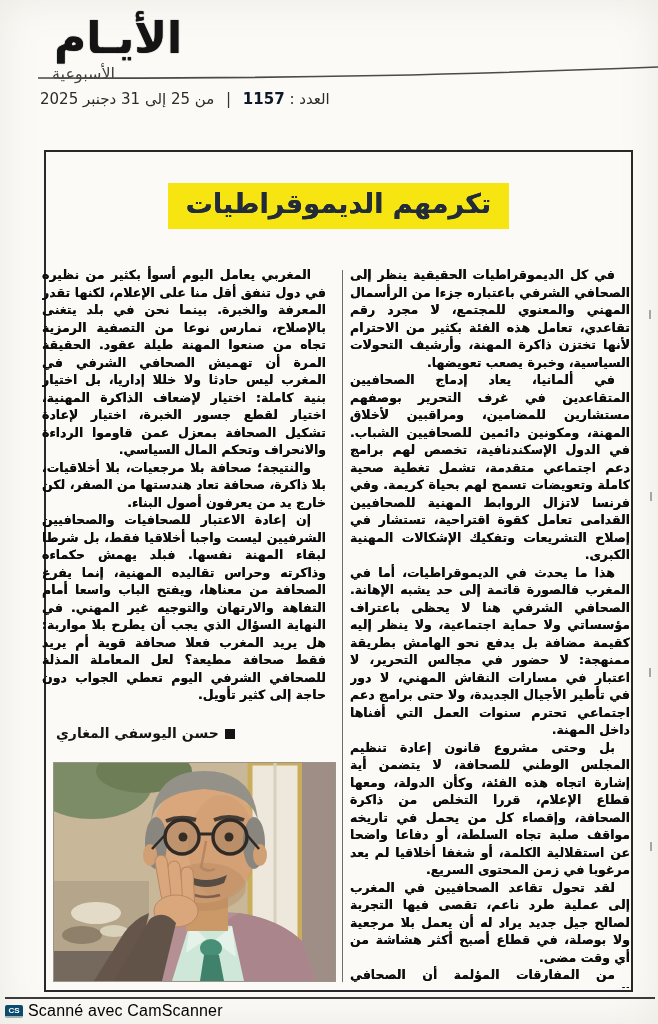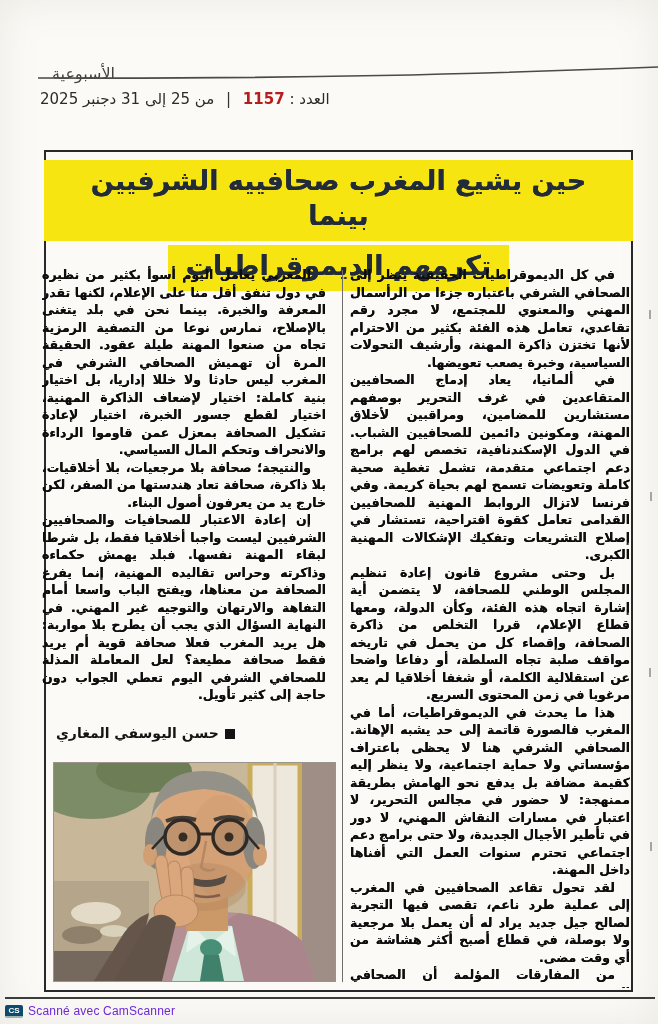--- a/index.html
+++ b/index.html
@@ -20,21 +20,21 @@
   }
   .logo-sub{
     position:absolute;left:52px;top:64px;
     font-size:16px;color:#44403a;direction:rtl;
   }
   .masthead-rule{position:absolute;left:0;top:64px;width:658px;height:20px;}
   .issue-line{
     position:absolute;left:40px;top:90px;
     direction:rtl;font-size:15px;color:#2b2b2b;white-space:nowrap;
   }
-  .issue-line .num{font-weight:bold;color:#b91c1c;}
+  .issue-line .num{font-weight:bold;color:#0f172a;}
   .issue-line .sep{margin:0 7px;color:#333;}
   
   .frame{
     position:absolute;left:44px;top:150px;width:589px;height:842px;
     border:2px solid #28282a;box-sizing:border-box;background:transparent;
   }
   
   .headline-wrap{position:absolute;left:44px;top:160px;width:589px;text-align:center;}
   .hl{
     display:inline-block;direction:rtl;
@@ -80,54 +80,55 @@
     position:absolute;left:5px;top:1003px;height:16px;
     display:flex;align-items:center;gap:5px;
     font-family:"Liberation Sans",sans-serif;
   }
   .cs-badge{
     width:18px;height:13px;border-radius:2px;background:#0c4a6e;
     color:#ffffff;font-size:8px;font-weight:bold;
     display:flex;align-items:center;justify-content:center;
     border-bottom:2px solid #9fb3b0;box-sizing:border-box;
   }
-  .wm-text{font-size:12px;color:#6d28d9;letter-spacing:.2px;}
+  .wm-text{font-size:16px;color:#000000;letter-spacing:.2px;}
   
   .tick{position:absolute;width:2px;height:9px;background:#aaa49a;}
 </style>
 </head>
 <body>
 
 <div id="page">
 
+  <div class="logo">الأيـام</div>
   <div class="logo-sub">الأسبوعية</div>
 
   <svg class="masthead-rule" viewBox="0 0 658 20" preserveAspectRatio="none">
     <path d="M38,14 C300,15 480,10 658,3" stroke="#4a4a48" stroke-width="1.6" fill="none"></path>
   </svg>
 
   <div class="issue-line">
     <span>العدد :</span>
     <span class="num">1157</span>
     <span class="sep">|</span>
     <span>من 25 إلى 31 دجنبر 2025</span>
   </div>
 
   <div class="frame"></div>
 
   <div class="headline-wrap">
-    <span class="hl">حين يشيع المغرب صحافييه الشرفيين بينما</span><br>
+    <br>
     <span class="hl hl2">تكرمهم الديموقراطيات</span>
   </div>
 
   <div class="col col-right">
     <p>في كل الديموقراطيات الحقيقية ينظر إلى الصحافي الشرفي باعتباره جزءا من الرأسمال المهني والمعنوي للمجتمع، لا مجرد رقم تقاعدي، تعامل هذه الفئة بكثير من الاحترام لأنها تختزن ذاكرة المهنة، وأرشيف التحولات السياسية، وخبرة يصعب تعويضها.</p>
     <p>في ألمانيا، يعاد إدماج الصحافيين المتقاعدين في غرف التحرير بوصفهم مستشارين للمضامين، ومراقبين لأخلاق المهنة، ومكونين دائمين للصحافيين الشباب. في الدول الإسكندنافية، تخصص لهم برامج دعم اجتماعي متقدمة، تشمل تغطية صحية كاملة وتعويضات تسمح لهم بحياة كريمة. وفي فرنسا لاتزال الروابط المهنية للصحافيين القدامى تعامل كقوة اقتراحية، تستشار في إصلاح التشريعات وتفكيك الإشكالات المهنية الكبرى.</p>
+    <p>هذا ما يحدث في الديموقراطيات، أما في المغرب فالصورة قاتمة إلى حد يشبه الإهانة. الصحافي الشرفي هنا لا يحظى باعتراف مؤسساتي ولا حماية اجتماعية، ولا ينظر إليه كقيمة مضافة بل يدفع نحو الهامش بطريقة ممنهجة: لا حضور في مجالس التحرير، لا اعتبار في مسارات النقاش المهني، لا دور في تأطير الأجيال الجديدة، ولا حتى برامج دعم اجتماعي تحترم سنوات العمل التي أفناها داخل المهنة.</p>
     <p>بل وحتى مشروع قانون إعادة تنظيم المجلس الوطني للصحافة، لا يتضمن أية إشارة اتجاه هذه الفئة، وكأن الدولة، ومعها قطاع الإعلام، قررا التخلص من ذاكرة الصحافة، وإقصاء كل من يحمل في تاريخه مواقف صلبة تجاه السلطة، أو دفاعا واضحا عن استقلالية الكلمة، أو شغفا أخلاقيا لم يعد مرغوبا في زمن المحتوى السريع.</p>
-    <p>هذا ما يحدث في الديموقراطيات، أما في المغرب فالصورة قاتمة إلى حد يشبه الإهانة. الصحافي الشرفي هنا لا يحظى باعتراف مؤسساتي ولا حماية اجتماعية، ولا ينظر إليه كقيمة مضافة بل يدفع نحو الهامش بطريقة ممنهجة: لا حضور في مجالس التحرير، لا اعتبار في مسارات النقاش المهني، لا دور في تأطير الأجيال الجديدة، ولا حتى برامج دعم اجتماعي تحترم سنوات العمل التي أفناها داخل المهنة.</p>
     <p>لقد تحول تقاعد الصحافيين في المغرب إلى عملية طرد ناعم، تقصى فيها التجربة لصالح جيل جديد يراد له أن يعمل بلا مرجعية ولا بوصلة، في قطاع أصبح أكثر هشاشة من أي وقت مضى.</p>
     <p>من المفارقات المؤلمة أن الصحافي الشرفي</p>
   </div>
 
   <div class="col-divider"></div>
 
   <div class="col col-left">
     <p>المغربي يعامل اليوم أسوأ بكثير من نظيره في دول تنفق أقل منا على الإعلام، لكنها تقدر المعرفة والخبرة. بينما نحن في بلد يتغنى بالإصلاح، نمارس نوعا من التصفية الرمزية تجاه من صنعوا المهنة طيلة عقود. الحقيقة المرة أن تهميش الصحافي الشرفي في المغرب ليس حادثا ولا خللا إداريا، بل اختيار بنية كاملة: اختيار لإضعاف الذاكرة المهنية، اختيار لقطع جسور الخبرة، اختيار لإعادة تشكيل الصحافة بمعزل عمن قاوموا الرداءة والانحراف وتحكم المال السياسي.</p>
     <p>والنتيجة؛ صحافة بلا مرجعيات، بلا أخلاقيات، بلا ذاكرة، صحافة تعاد هندستها من الصفر، لكن خارج يد من يعرفون أصول البناء.</p>
     <p>إن إعادة الاعتبار للصحافيات والصحافيين الشرفيين ليست واجبا أخلاقيا فقط، بل شرطا لبقاء المهنة نفسها. فبلد يهمش حكماءه وذاكرته وحراس تقاليده المهنية، إنما يفرغ الصحافة من معناها، ويفتح الباب واسعا أمام التفاهة والارتهان والتوجيه غير المهني. في النهاية السؤال الذي يجب أن يطرح بلا مواربة: هل يريد المغرب فعلا صحافة قوية أم يريد فقط صحافة مطيعة؟ لعل المعاملة المذلة للصحافي الشرفي اليوم تعطي الجواب دون حاجة إلى كثير تأويل.</p>

